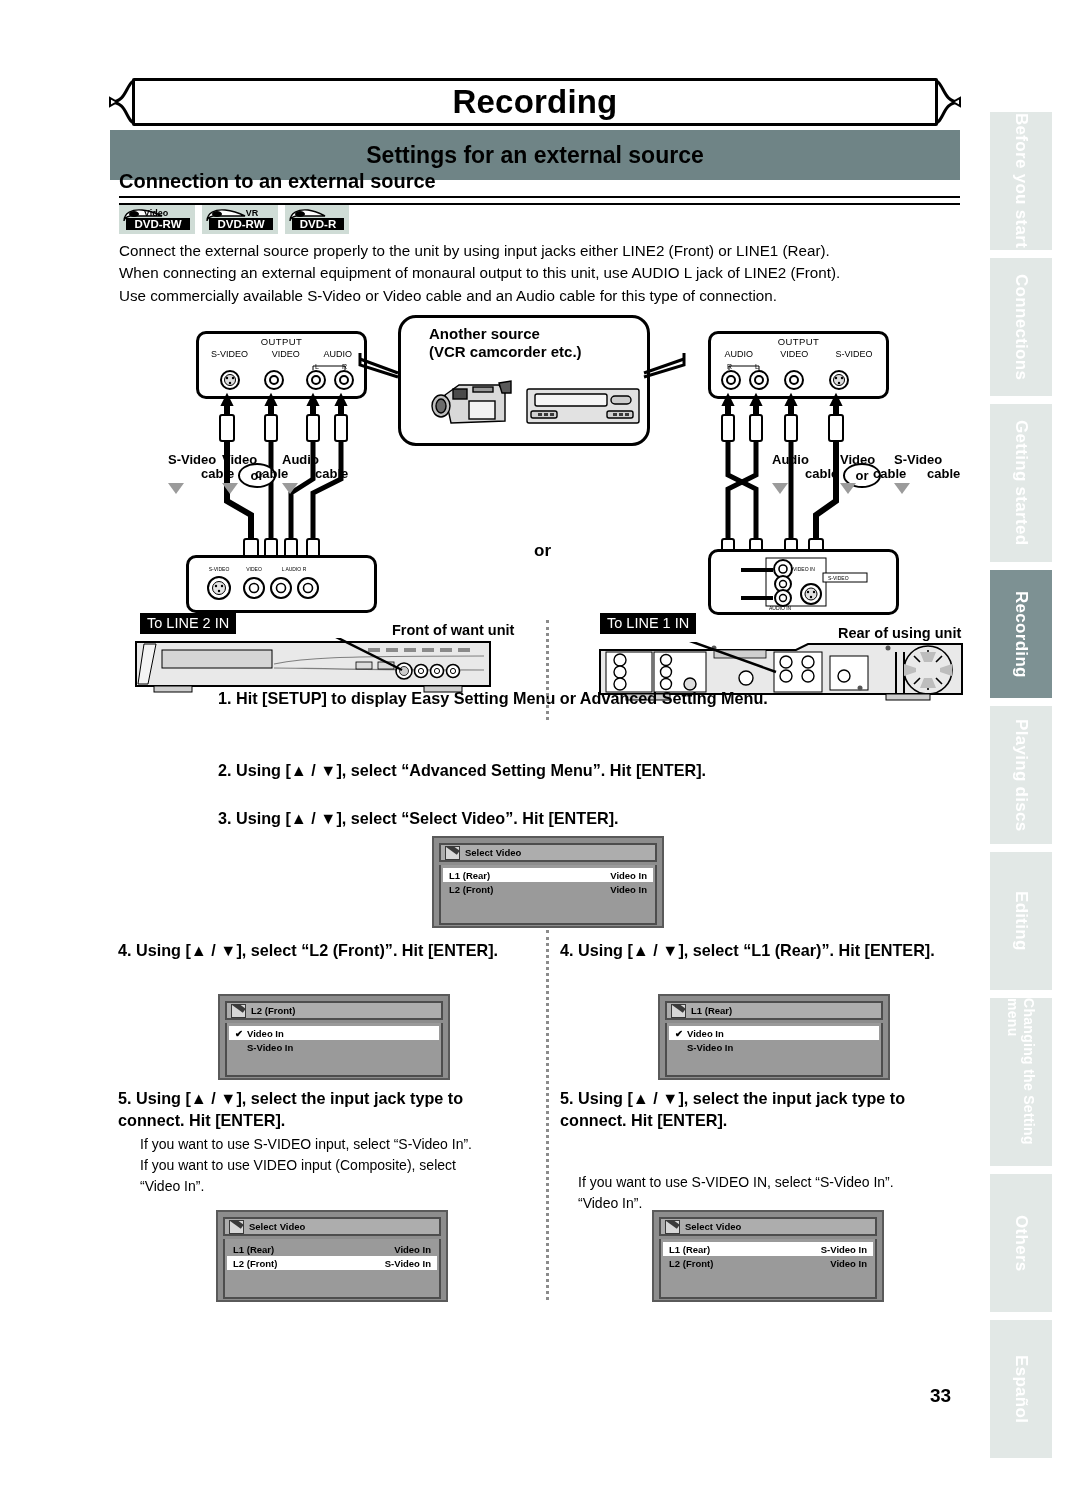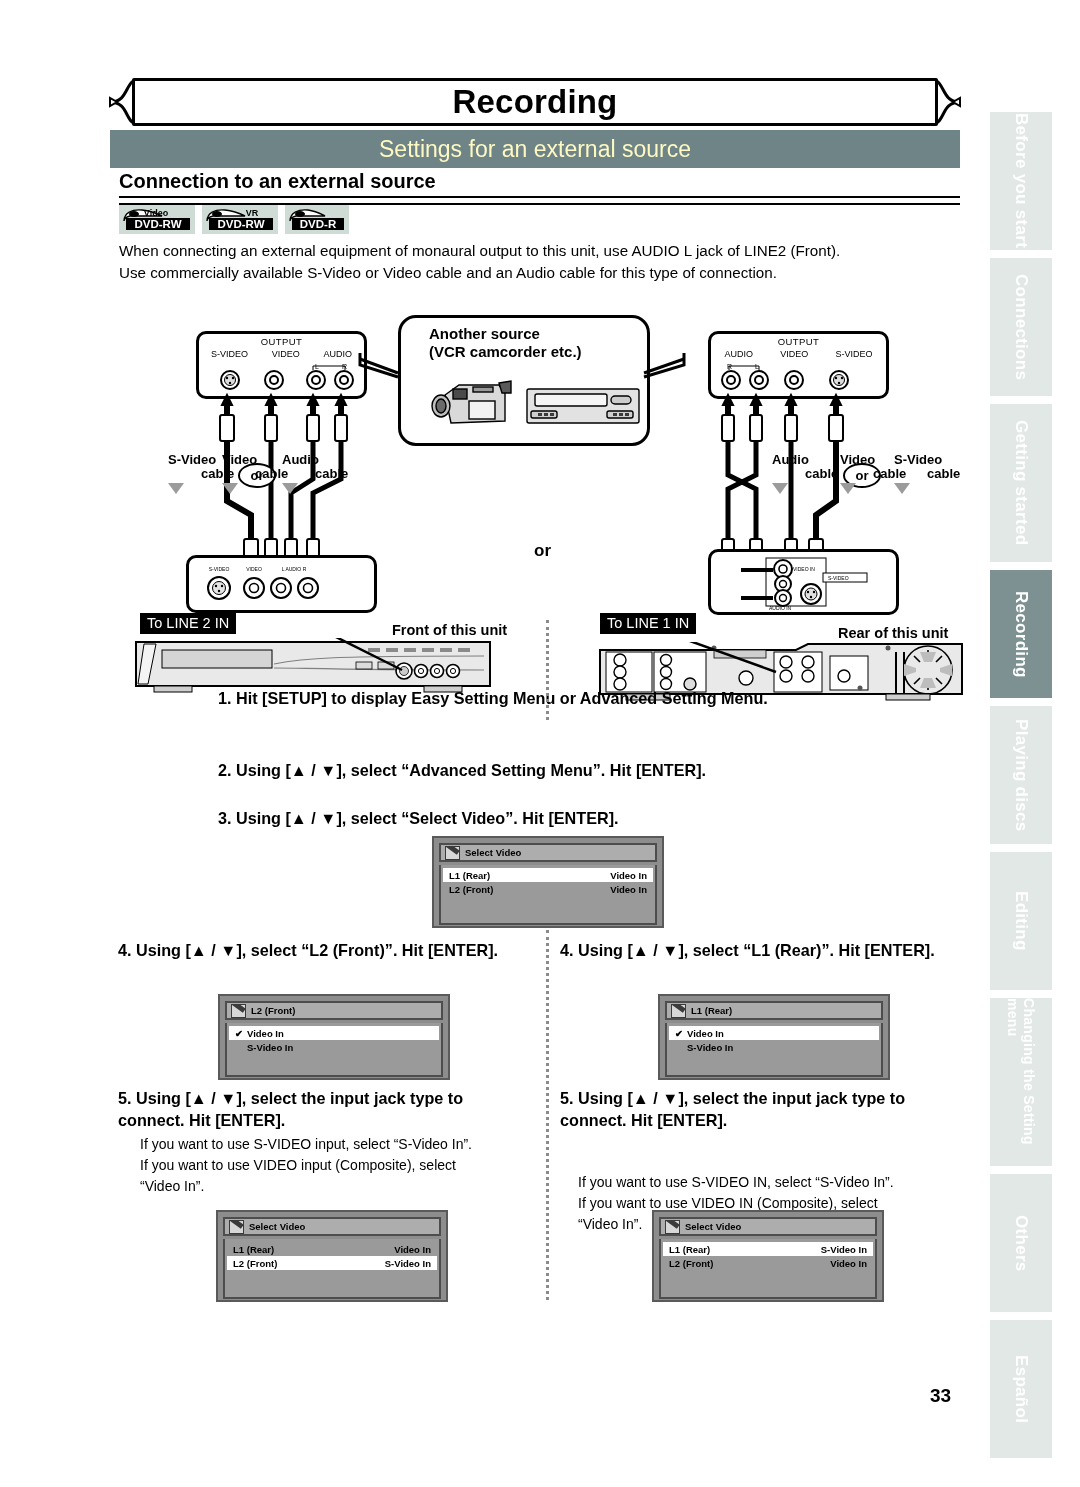--- a/index.html
+++ b/index.html
@@ -13,23 +13,23 @@
   .chapter-wrap{position:absolute;left:110px;top:78px;width:850px;height:48px;}
   .chapter-box{position:absolute;left:22px;top:0;right:22px;height:100%;
     border:3px solid #000;border-radius:2px;background:#fff;box-sizing:border-box;}
   .chapter-title{position:absolute;left:0;right:0;top:50%;transform:translateY(-50%);
     text-align:center;font-size:33px;font-weight:bold;letter-spacing:.2px;}
   .ribbon-tail{position:absolute;top:0;width:34px;height:48px;}
   .ribbon-tail.left{left:-2px;}
   .ribbon-tail.right{right:-2px;}
 
   
-  .section-banner{position:absolute;left:110px;top:130px;width:850px;height:38px;
-    background:#6f8486;color:#fef9c3;display:flex;align-items:center;justify-content:center;
-    font-size:23px;font-weight:normal;}
+  .section-banner{position:absolute;left:110px;top:130px;width:850px;height:50px;
+    background:#6f8486;color:#000000;display:flex;align-items:center;justify-content:center;
+    font-size:23px;font-weight:bold;}
 
   
   .sub-heading{position:absolute;left:119px;top:170px;width:840px;
     font-size:20px;font-weight:bold;}
   .rule-double{position:absolute;left:119px;top:196px;width:841px;height:5px;
     border-top:2px solid #000;border-bottom:2px solid #000;}
 
   
   .badges{position:absolute;left:119px;top:205px;display:flex;gap:7px;align-items:flex-end;}
   .badge{background:#cfdcd6;padding:2px 3px 1px 3px;display:flex;align-items:center;}
@@ -145,20 +145,21 @@
       <svg class="badge-svg" width="58" height="26" viewBox="0 0 58 26">
         <path d="M2 14 C2 6 10 2 20 3 C28 4 33 7 37 9 L8 9 C4 10 2 12 2 14Z" fill="#fff" stroke="#000" stroke-width="1.4"></path>
         <ellipse cx="12" cy="7" rx="5" ry="3" fill="#000"></ellipse>
         <rect x="4" y="11" width="52" height="12" fill="#000"></rect>
         <text x="30" y="21" font-family="Liberation Sans, sans-serif" font-size="11.5" font-weight="bold" text-anchor="middle" fill="#fff">DVD-R</text>
       </svg>
     </div>
   </div>
 
   <div class="intro">
+    <div>Connect the external source properly to the unit by using input jacks either LINE2 (Front) or LINE1 (Rear).</div>
     <div>When connecting an external equipment of monaural output to this unit, use AUDIO L jack of LINE2 (Front).</div>
     <div>Use commercially available S-Video or Video cable and an Audio cable for this type of connection.</div>
   </div>
 
   <div class="diagram">
 
     <div class="jackbox" style="left:86px;top:16px;width:165px;height:62px;">
       <div class="jb-title">OUTPUT</div>
       <div class="jb-labels">
         <span>S-VIDEO</span>
@@ -386,21 +387,21 @@
         <circle cx="97" cy="40" r="1.2" fill="#000"></circle>
           <circle cx="103" cy="40" r="1.2" fill="#000"></circle>
           <circle cx="100" cy="45" r="1.2" fill="#000"></circle>
         <path d="M30 18 L62 18" stroke="#000" stroke-width="4" fill="none"></path>
         <path d="M30 46 L62 46" stroke="#000" stroke-width="4" fill="none"></path>
       </svg>
     </div>
   </div>
 
   <div class="tag-black" style="left:140px;top:613px;">To LINE 2 IN</div>
-  <div class="unit-caption" style="left:392px;top:622px;">Front of this unit</div>
+  <div class="unit-caption" style="left:392px;top:622px;">Front of want unit</div>
 
   <svg style="position:absolute;left:134px;top:638px;" width="360" height="60" viewBox="0 0 360 60">
     <rect x="2" y="4" width="354" height="44" fill="#e9e9e9" stroke="#000" stroke-width="2"></rect>
     <path d="M10 6 L22 6 L14 46 L4 46 Z" fill="#f4f4f4" stroke="#000" stroke-width="1"></path>
     <rect x="28" y="12" width="110" height="18" fill="#d5d5d5" stroke="#000" stroke-width="1"></rect>
     <path d="M140 26 C170 20 200 18 350 18" stroke="#7f7f7f" fill="none" stroke-width="1.2"></path>
     <path d="M140 30 C170 30 200 32 350 32" stroke="#7f7f7f" fill="none" stroke-width="1.2"></path>
     <g fill="#8a8a8a">
       <rect x="234" y="10" width="12" height="4"></rect>
         <rect x="252" y="10" width="12" height="4"></rect>
@@ -418,21 +419,21 @@
     <circle cx="303" cy="33" r="6.5" fill="#fff" stroke="#000" stroke-width="1.6"></circle>
     <circle cx="303" cy="33" r="2.6" fill="#fff" stroke="#000" stroke-width="1"></circle>
     <circle cx="319" cy="33" r="6.5" fill="#fff" stroke="#000" stroke-width="1.6"></circle>
     <circle cx="319" cy="33" r="2.6" fill="#fff" stroke="#000" stroke-width="1"></circle>
     <rect x="20" y="48" width="38" height="6" fill="#cfcfcf" stroke="#000" stroke-width="1"></rect>
     <rect x="290" y="48" width="38" height="6" fill="#cfcfcf" stroke="#000" stroke-width="1"></rect>
     <path d="M168 -18 L268 32" stroke="#000" stroke-width="2.5"></path>
   </svg>
 
   <div class="tag-black" style="left:600px;top:613px;">To LINE 1 IN</div>
-  <div class="unit-caption" style="left:838px;top:625px;">Rear of this unit</div>
+  <div class="unit-caption" style="left:838px;top:625px;">Rear of using unit</div>
 
   <svg style="position:absolute;left:596px;top:642px;" width="370" height="62" viewBox="0 0 370 62">
     <path d="M4 8 L200 8 L212 2 L366 2 L366 52 L4 52 Z" fill="#e9e9e9" stroke="#000" stroke-width="2"></path>
     <rect x="10" y="10" width="46" height="40" fill="#fff" stroke="#000" stroke-width="1"></rect>
     <circle cx="24" cy="18" r="6" fill="#fff" stroke="#000" stroke-width="1.4"></circle>
     <circle cx="24" cy="30" r="6" fill="#fff" stroke="#000" stroke-width="1.4"></circle>
     <circle cx="24" cy="42" r="6" fill="#fff" stroke="#000" stroke-width="1.4"></circle>
     <rect x="58" y="10" width="52" height="40" fill="#fff" stroke="#000" stroke-width="1"></rect>
     <circle cx="70" cy="18" r="5.5" fill="#fff" stroke="#000" stroke-width="1.4"></circle>
     <circle cx="70" cy="30" r="5.5" fill="#fff" stroke="#000" stroke-width="1.4"></circle>
@@ -532,21 +533,20 @@
   <div class="step" style="left:118px;top:1088px;width:410px;">5. Using [▲ / ▼], select the input jack type to connect. Hit [ENTER].</div>
   <div class="step-note" style="left:140px;top:1134px;width:420px;">
     <div>If you want to use S-VIDEO input, select “S-Video In”.</div>
     <div>If you want to use VIDEO input (Composite), select</div>
     <div>“Video In”.</div>
   </div>
 
   <div class="step" style="left:560px;top:1088px;width:410px;">5. Using [▲ / ▼], select the input jack type to connect. Hit [ENTER].</div>
   <div class="step-note" style="left:578px;top:1134px;width:420px;margin-top:38px;">
     <div>If you want to use S-VIDEO IN, select “S-Video In”.</div>
-    <div>If you want to use VIDEO IN (Composite), select</div>
     <div>“Video In”.</div>
   </div>
 
   <div class="osd" style="left:216px;top:1210px;width:232px;height:92px;">
     <div class="osd-title">
       <span class="osd-icon"></span>
       <span>Select Video</span>
     </div>
     <div class="osd-body" style="height:60px;">
       <div class="osd-row">

